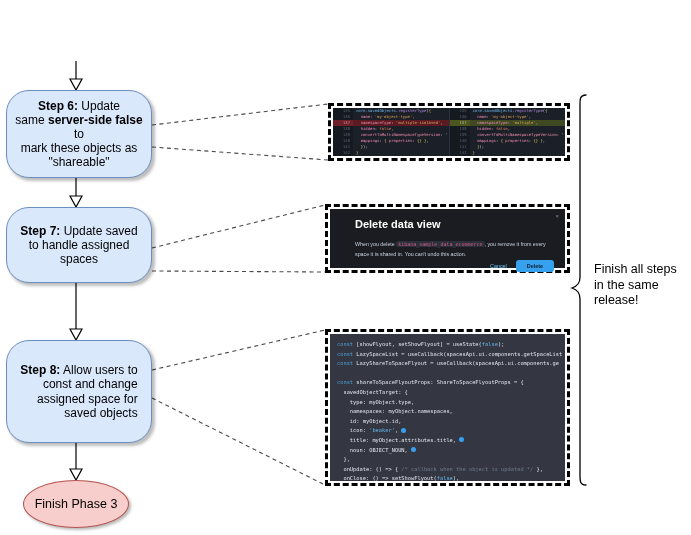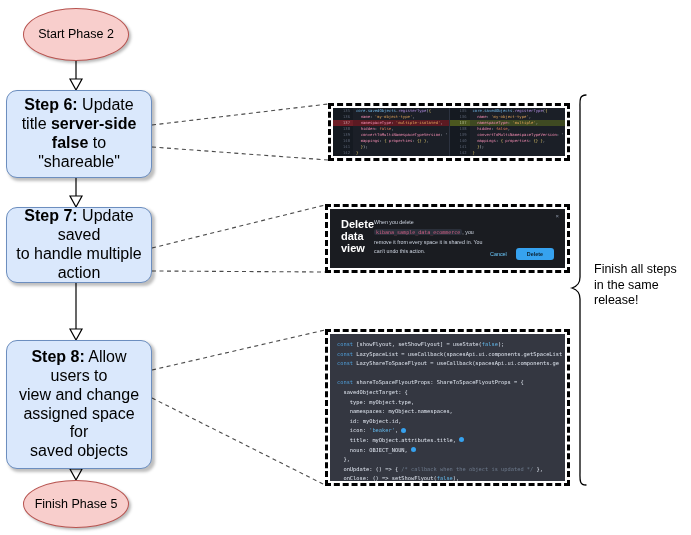--- a/index.html
+++ b/index.html
@@ -27,24 +27,24 @@
     line-height: 1.18;
   }
   .terminator {
     border-radius: 50%;
     background: #f8cecc;
     border: 1.4px solid #b85450;
     font-size: 12.5px;
     box-shadow: 2px 2px 3px rgba(0,0,0,0.28);
   }
   .process {
-    border-radius: 11px;
+    border-radius: 23px;
     background: #dae8fc;
     border: 1.4px solid #6c8ebf;
-    font-size: 16px;
+    font-size: 12px;
     padding: 8px 6px;
     box-shadow: 2.5px 2.5px 3px rgba(0,0,0,0.26);
   }
   .process .b { font-weight: bold; }
 
   
   .shot {
     position: absolute;
     box-sizing: border-box;
     border: 3px dashed #000;
@@ -80,24 +80,24 @@
   .k-kw  { color: #b08ae0; }
   .k-lit { color: #e07b5a; }
   .k-br  { color: #d9c067; }
 
   
   .modal {
     width: 100%; height: 100%;
     background: #1a1c21;
     color: #dfe5ef;
     box-sizing: border-box;
-    padding: 9px 11px 7px 11px;
+    padding: 9px 11px 7px 25px;
     position: relative;
     font-family: "Liberation Sans", sans-serif;
-    display: flex; flex-direction: row;
+    display: flex; flex-direction: column;
   }
   .modal-x {
     position: absolute; top: 4px; right: 6px;
     font-size: 6px; color: #8a93a3; line-height: 1;
   }
   .modal-title { font-size: 11px; font-weight: bold; color: #ffffff; margin-bottom: 10px; }
   .modal-body { font-size: 5.3px; line-height: 1.85; color: #cdd4e0; max-width: 96%; }
   .code-chip {
     background: #2a2f3a; color: #d36086;
     font-family: "DejaVu Sans Mono", monospace;
@@ -176,50 +176,48 @@
 
     <path d="M 586 95
              C 579 95, 580 101, 580 108
              L 580 277
              C 580 283, 578 286, 572 288
              C 578 290, 580 293, 580 299
              L 580 472
              C 580 479, 579 485, 586 485" stroke="#000" stroke-width="1.3" fill="none" stroke-linecap="round"></path>
   </svg>
 
-  <div class="node terminator" style="left:23px; top:8px; width:106px; height:53px;">
-    <span>Start Phase 2</span>
-  </div>
 
   <div class="node process" style="left:6px; top:90px; width:146px; height:88px;">
     <div>
       <div><span class="b">Step 6:</span><span> Update</span></div>
-      <div><span>title </span><span class="b">server-side false</span><span> to</span></div>
+      <div><span>same </span><span class="b">server-side false</span><span> to</span></div>
+      <div>mark these objects as</div>
       <div>"shareable"</div>
     </div>
   </div>
 
   <div class="node process" style="left:6px; top:207px; width:146px; height:76px;">
     <div>
       <div><span class="b">Step 7:</span><span> Update saved</span></div>
-      <div>to handle multiple action</div>
-    </div>
-  </div>
-
-  <div class="node process" style="left:6px; top:340px; width:146px; height:129px;">
+      <div>to handle assigned spaces</div>
+    </div>
+  </div>
+
+  <div class="node process" style="left:6px; top:340px; width:146px; height:103px;text-align:right;">
     <div>
       <div><span class="b">Step 8:</span><span> Allow users to</span></div>
-      <div>view and change</div>
+      <div>const and change</div>
       <div>assigned space for</div>
       <div>saved objects</div>
     </div>
   </div>
 
   <div class="node terminator" style="left:23px; top:480px; width:106px; height:48px;">
-    <span>Finish Phase 5</span>
+    <span>Finish Phase 3</span>
   </div>
 
   <div class="shot" style="left:328px; top:103px; width:242px; height:58px;">
     <div class="diff">
       <div class="diff-pane" id="diff-before">
           <div class="dline"><span class="dnum">135</span><span class="dcode"><span class="k-fn">core</span>.<span class="k-fn">savedObjects</span>.<span class="k-kw">registerType</span>(<span class="k-br">{</span></span></div>
           <div class="dline"><span class="dnum">136</span><span class="dcode">  <span class="k-key">name</span>: <span class="k-str">'my-object-type'</span>,</span></div>
           <div class="dline del"><span class="dnum">137</span><span class="dcode">  <span class="k-key">namespaceType</span>: <span class="k-str">'multiple-isolated'</span>,</span></div>
           <div class="dline"><span class="dnum">138</span><span class="dcode">  <span class="k-key">hidden</span>: <span class="k-lit">false</span>,</span></div>
           <div class="dline"><span class="dnum">139</span><span class="dcode">  <span class="k-key">convertToMultiNamespaceTypeVersion</span>: '</span></div>

